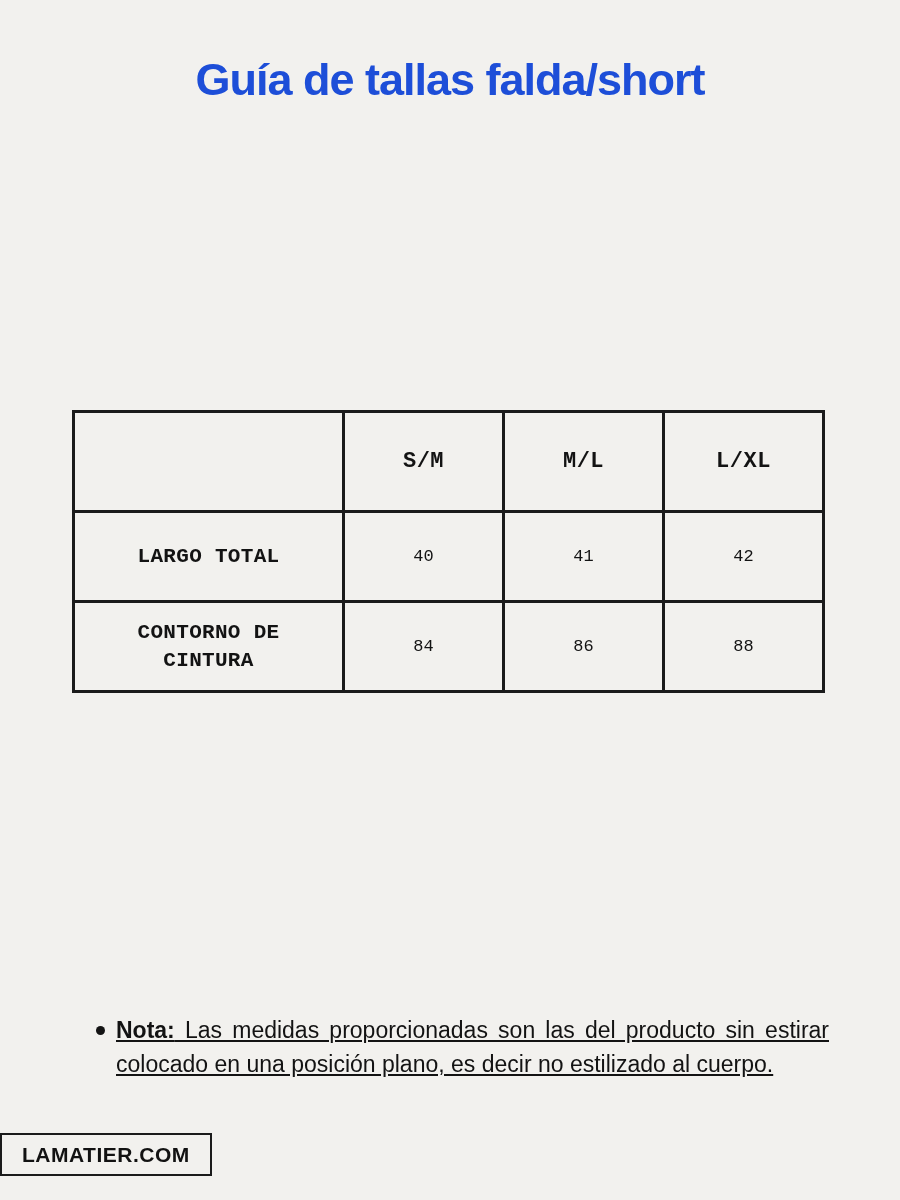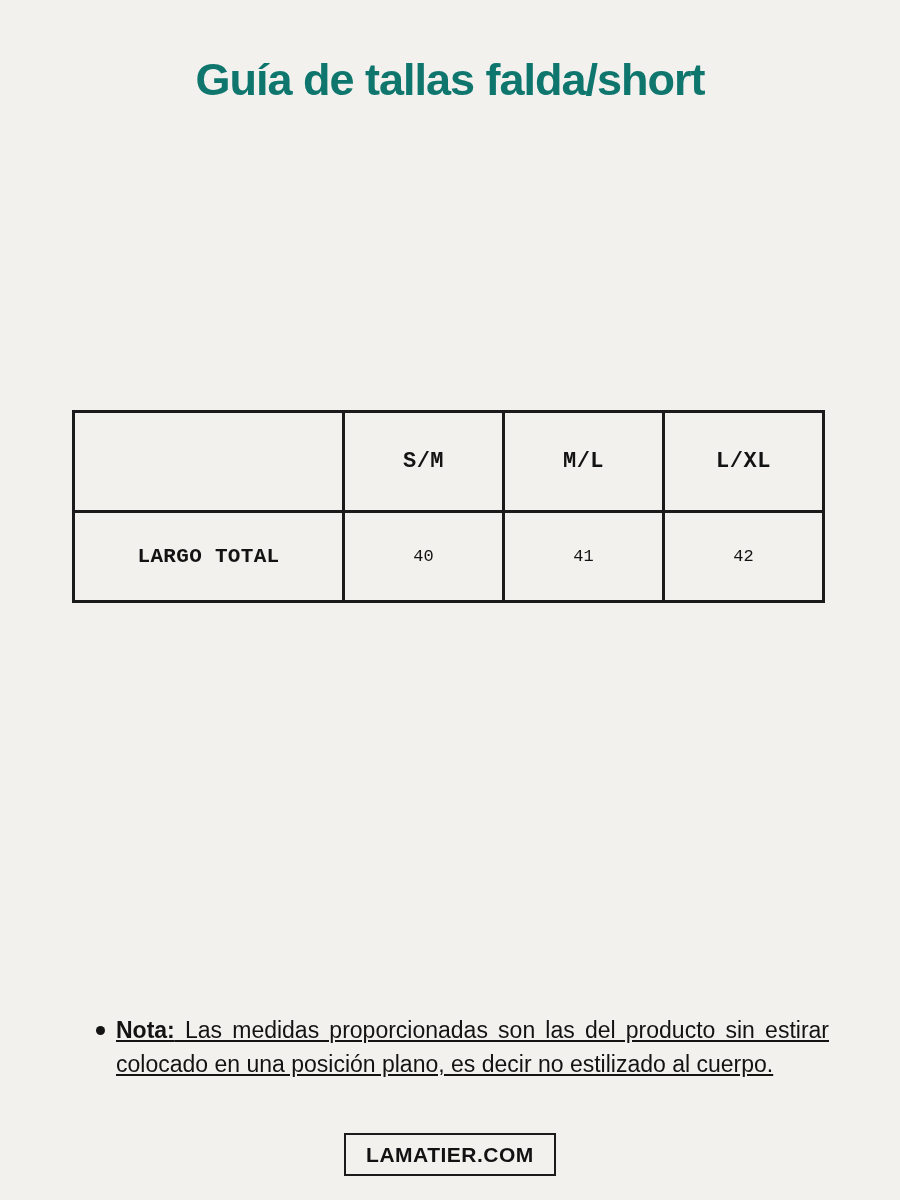--- a/index.html
+++ b/index.html
@@ -14,21 +14,21 @@
   .page { width: 900px; height: 1200px; position: relative; }
 
   
   .title {
     padding-top: 50px;
     text-align: center;
     font-size: 45px;
     font-weight: 800;
     letter-spacing: -1px;
     line-height: 60px;
-    color: #0f766e;
+    color: #1d4ed8;
   }
 
   
   .considerations {
     position: absolute;
     left: 72px;
     top: 200px;
     width: 745px;
     font-size: 23px;
     line-height: 33px;
@@ -117,21 +117,21 @@
     background: #141414;
   }
   .note-label { font-weight: bold; }
 
   
   .footer {
     position: absolute;
     left: 0;
     top: 1133px;
     width: 900px;
-    text-align: center;
+    text-align: left;
   }
   .brand-badge {
     display: inline-block;
     border: 2px solid #1b1b1b;
     padding: 8px 20px 7px 20px;
     font-size: 21px;
     font-weight: bold;
     letter-spacing: 0.5px;
     color: #121212;
     background: #f2f1ee;
@@ -162,20 +162,28 @@
       <th>L/XL</th>
     </tr>
     <tr class="data-row">
       <td>
             <span class="row-label">LARGO TOTAL</span>
           </td>
       <td><span class="cell-value">40</span></td>
       <td><span class="cell-value">41</span></td>
       <td><span class="cell-value">42</span></td>
     </tr>
+    <tr class="data-row">
+      <td>
+            <span class="row-label">CONTORNO DE CINTURA</span>
+          </td>
+      <td><span class="cell-value">84</span></td>
+      <td><span class="cell-value">86</span></td>
+      <td><span class="cell-value">88</span></td>
+    </tr>
   </tbody>
     </table>
 
   <div class="note-block">
     <div class="note-item">
       <span class="note-label">Nota:</span><span> Las medidas proporcionadas son las del producto sin estirar colocado en una posición plano, es decir no estilizado al cuerpo.</span>
     </div>
   </div>
 
   <div class="footer">

